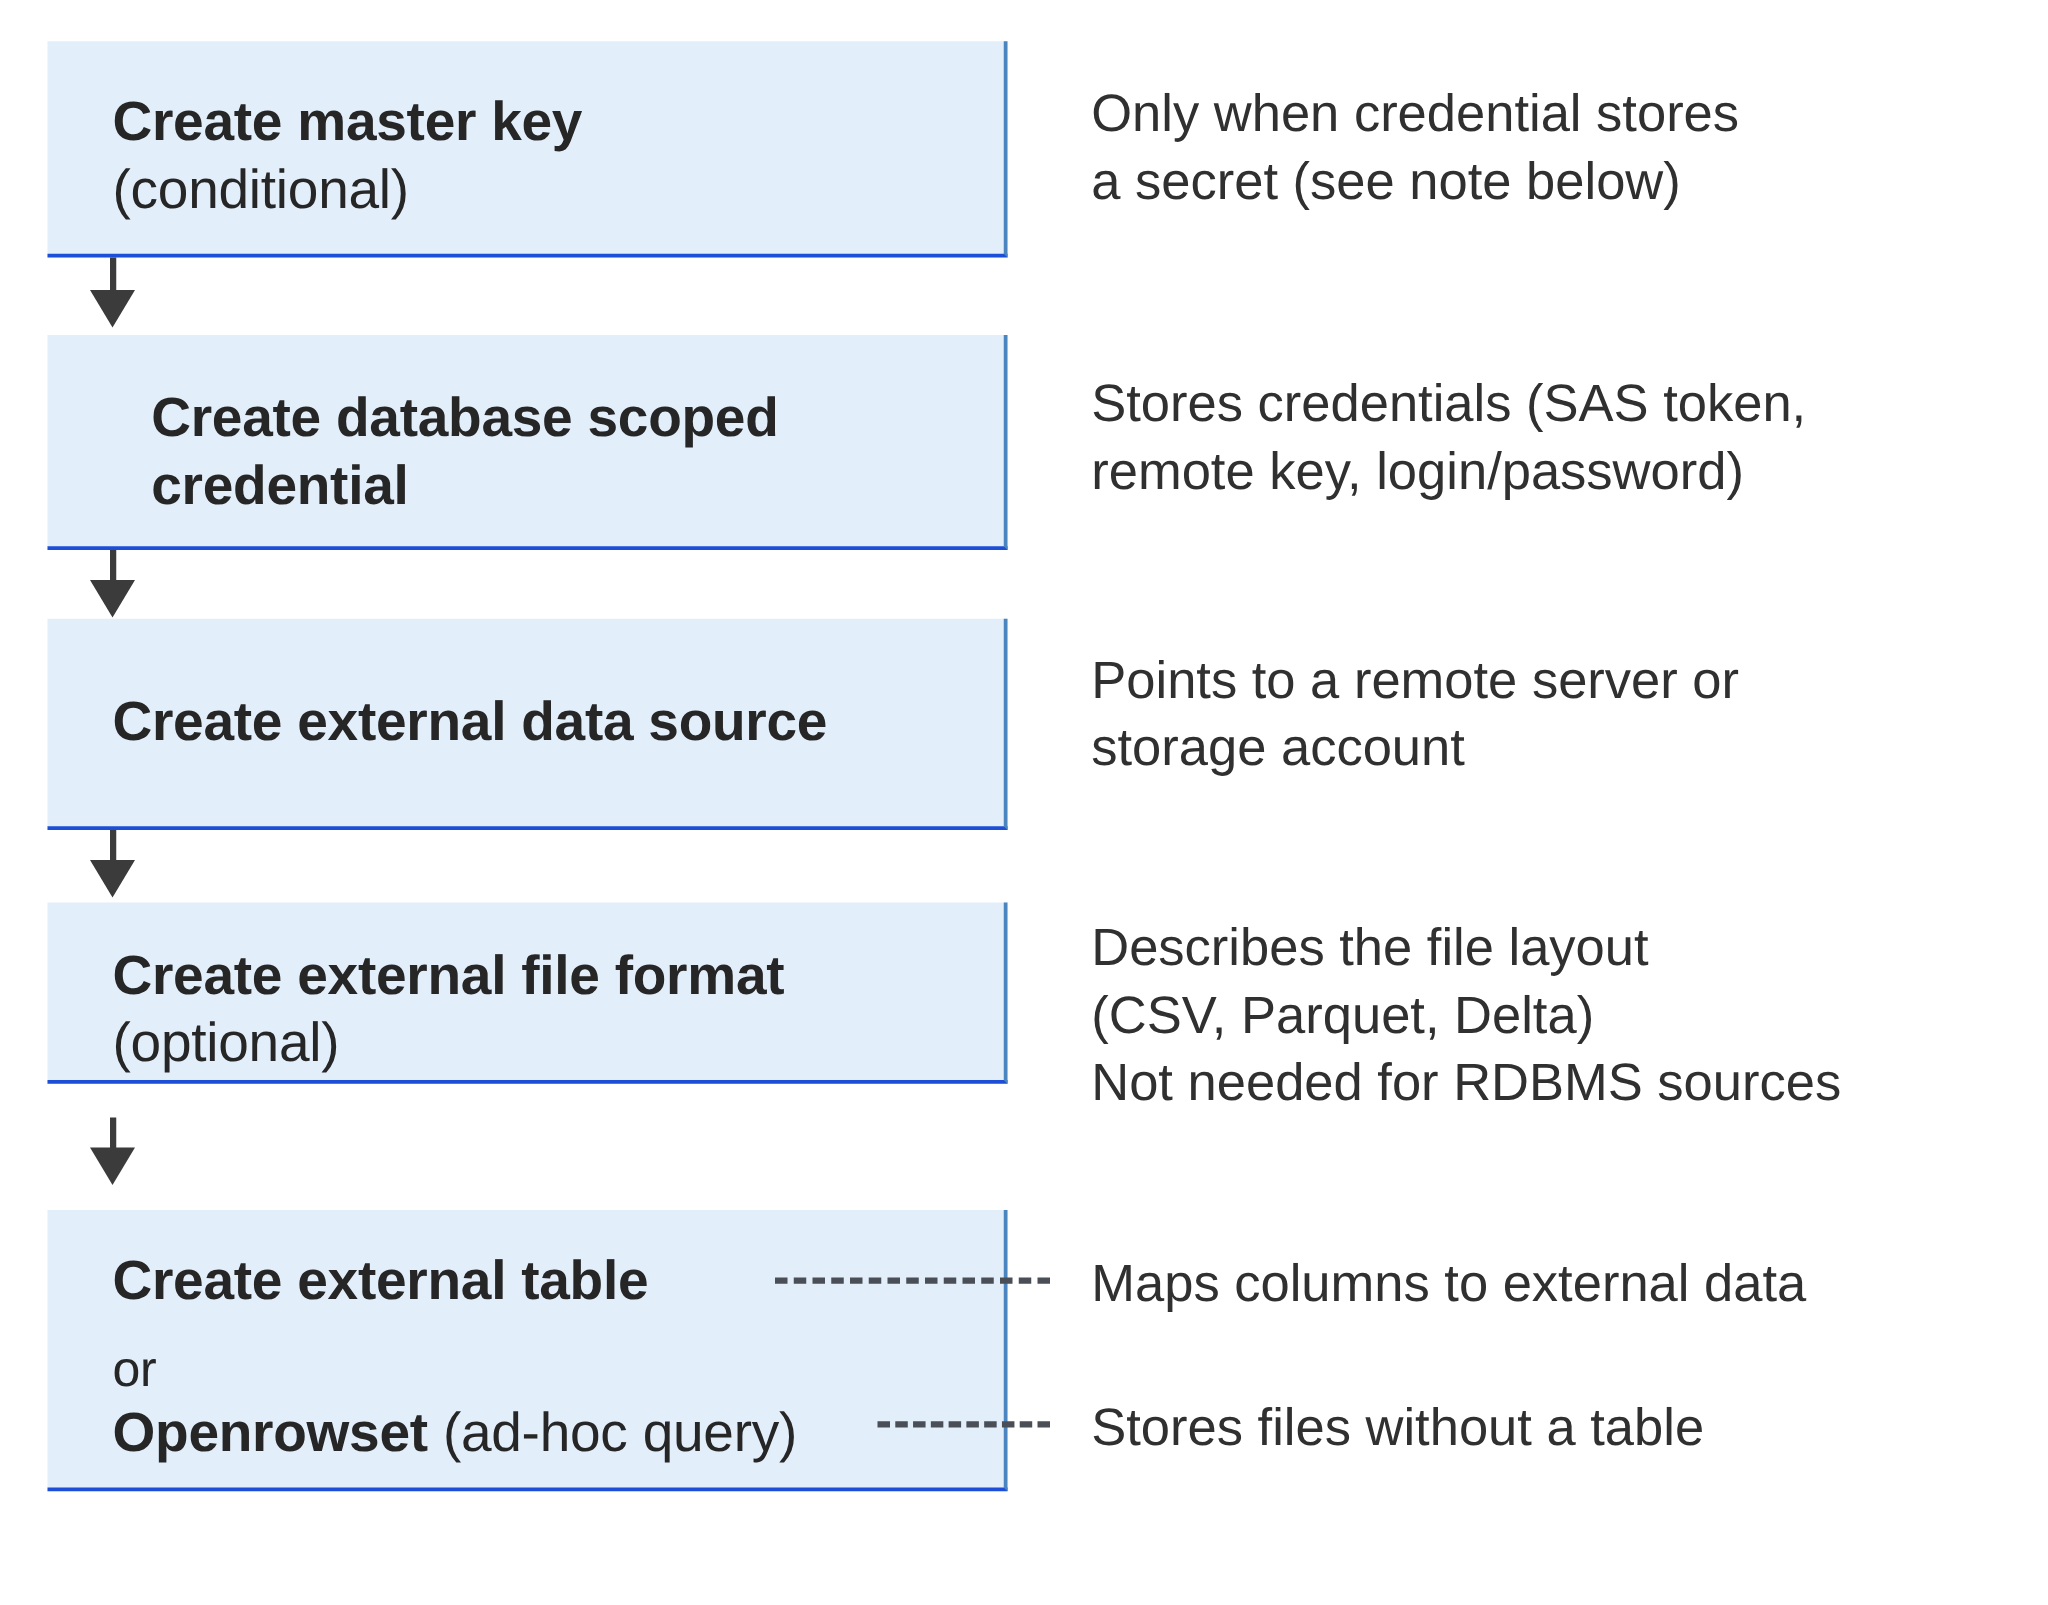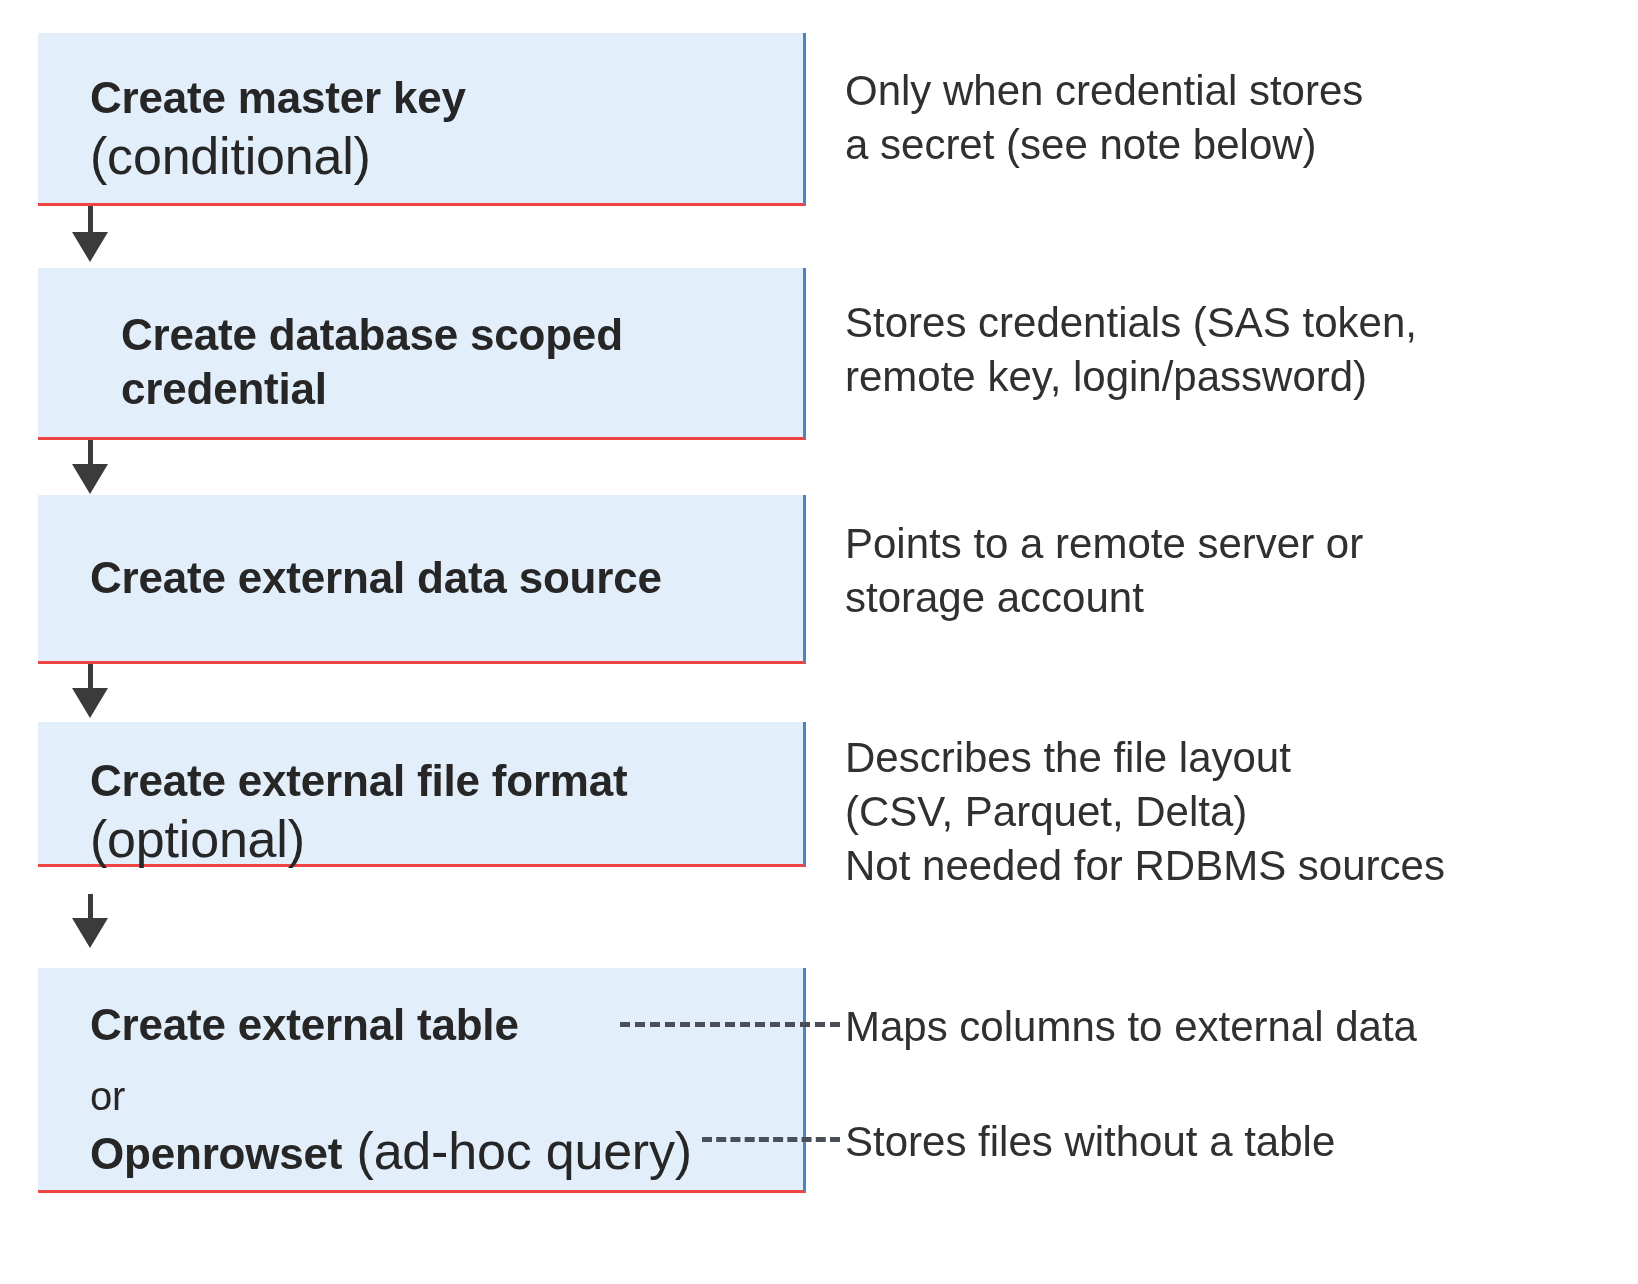--- a/index.html
+++ b/index.html
@@ -19,53 +19,53 @@
     overflow: hidden;
   }
 
   
   .box {
     position: absolute;
     left: 38px;
     width: 768px;
     background: #e3eefb;
     border-right: 3px solid #4a85c0;
-    border-bottom: 3px solid #ef4444;
+    border-bottom: 3px solid #1d4ed8;
     box-sizing: border-box;
   }
   .box-text {
     position: absolute;
     left: 52px;
     right: 10px;
     line-height: 1.22;
     color: #262626;
   }
   .ttl {
     font-weight: bold;
     font-size: 44px;
     letter-spacing: -0.2px;
     white-space: nowrap;
   }
   .sub {
     font-weight: normal;
-    font-size: 52px;
+    font-size: 44px;
     letter-spacing: -0.2px;
     white-space: nowrap;
   }
 
   
   .desc {
     position: absolute;
     left: 845px;
     font-size: 42px;
     line-height: 1.28;
     color: #303030;
     white-space: nowrap;
   }
-  .desc div { white-space: nowrap; }
+  .desc div { white-space: nowrap; margin-left: 28px; }
 
   
   .arrow-stem {
     position: absolute;
     width: 5px;
     background: #3b3b3b;
     left: 88px;
   }
   .arrow-head {
     position: absolute;

